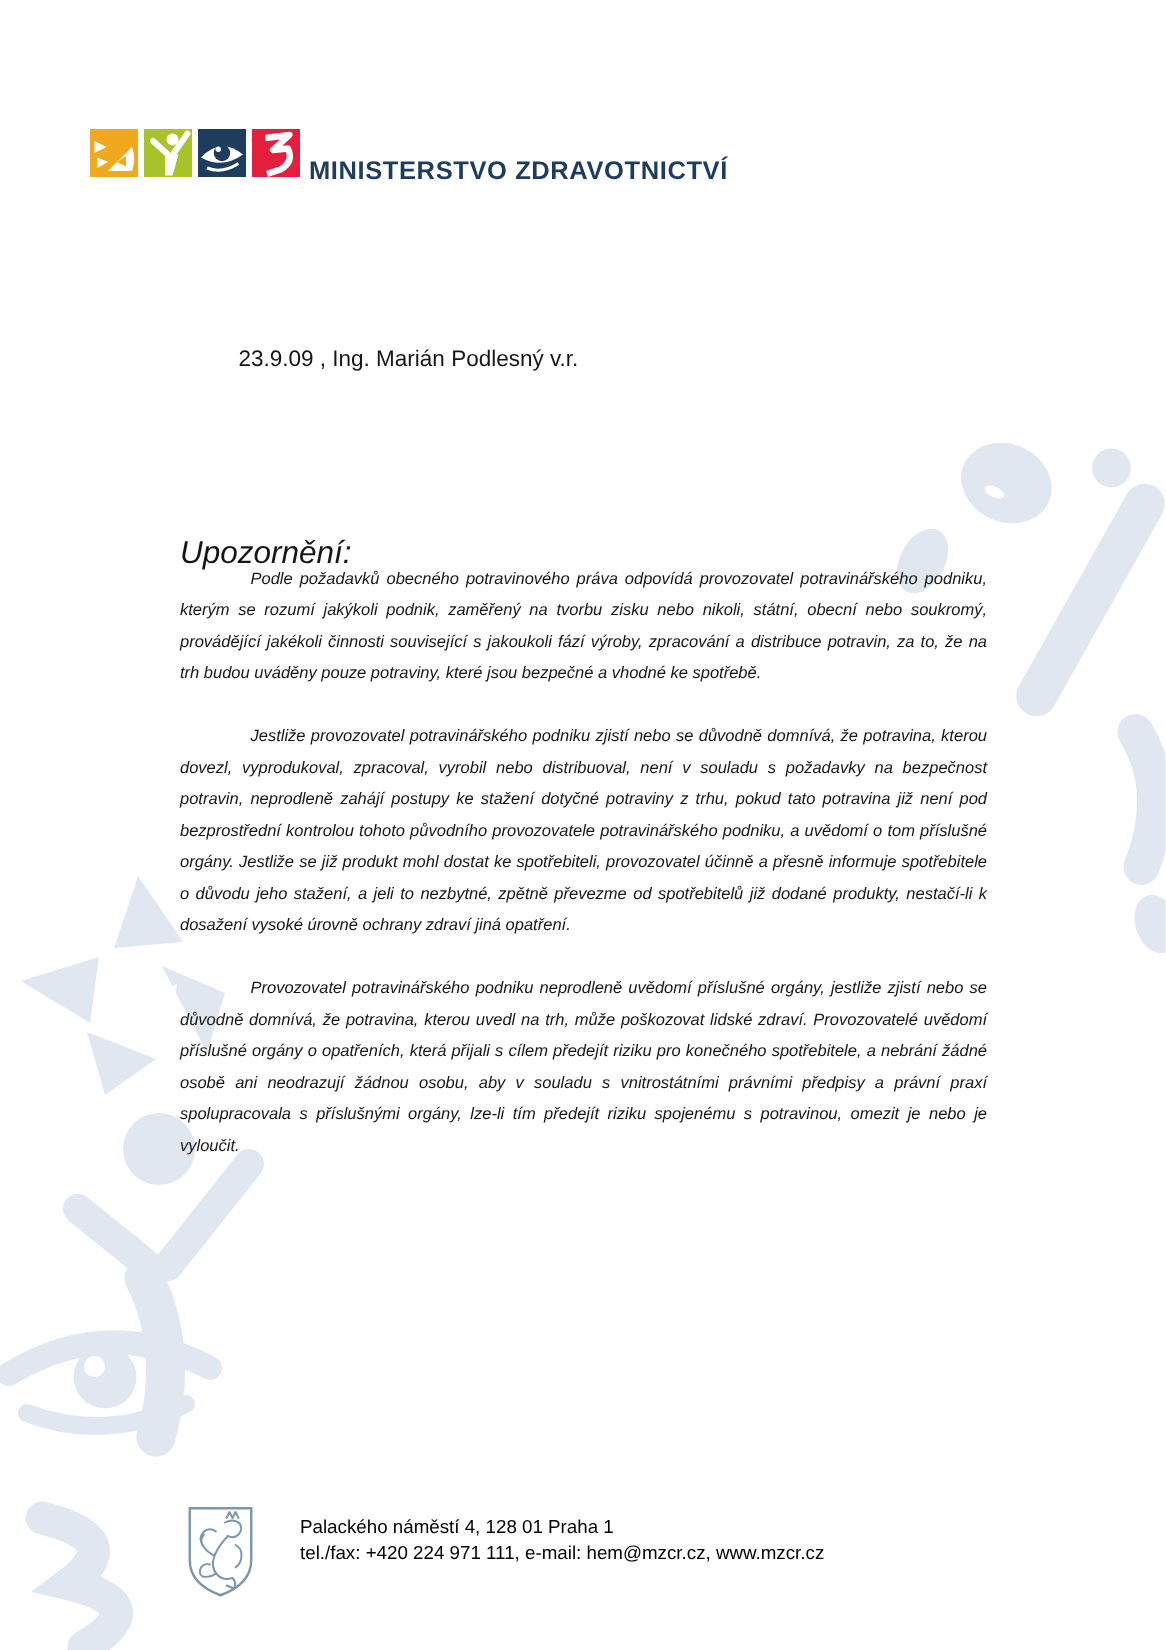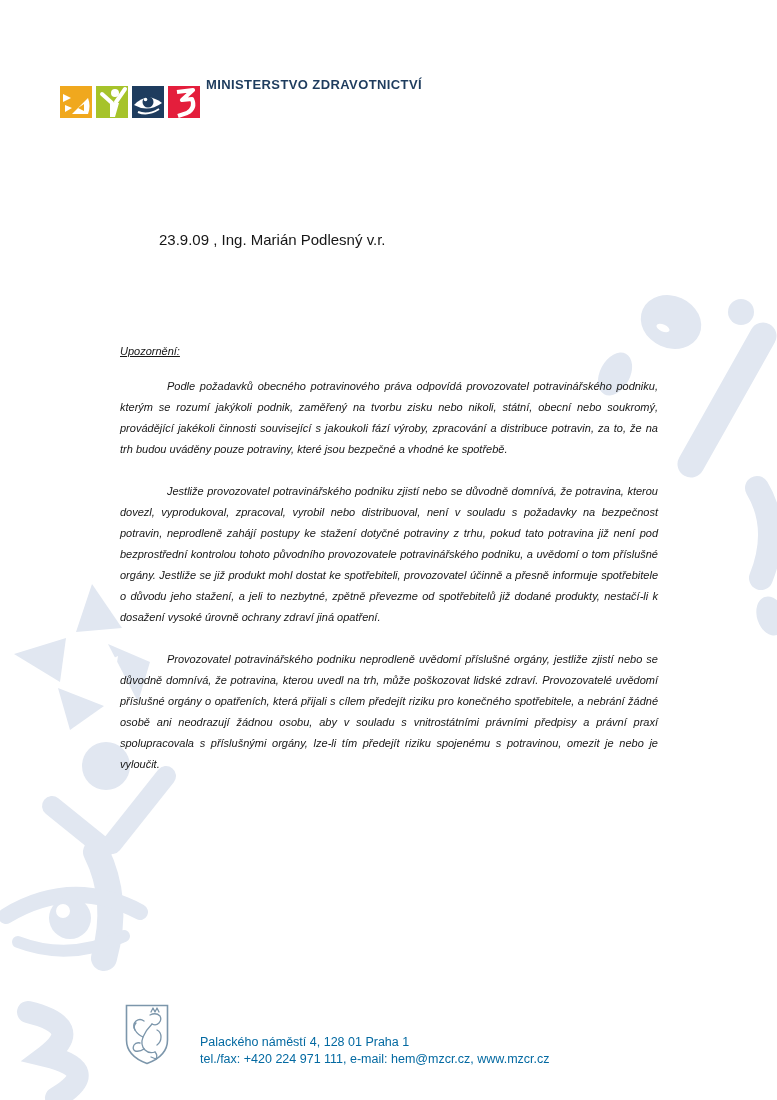--- a/index.html
+++ b/index.html
@@ -8,29 +8,29 @@
     background:#ffffff;font-family:"Liberation Sans",sans-serif;color:#1a1a1a;
   }
   
   .wm{position:absolute;pointer-events:none;}
   .wm-right{right:0;top:276px;}
   .wm-left{left:0;top:570px;}
   
   .logo-row{position:absolute;left:60px;top:86px;display:flex;gap:4px;}
   .logo-tile{width:32px;height:32px;display:block;}
   .ministry-text{
-    position:absolute;left:206px;top:76px;
-    font-size:13px;font-weight:bold;letter-spacing:.4px;line-height:17px;
+    position:absolute;left:206px;top:105px;
+    font-size:17px;font-weight:bold;letter-spacing:.4px;line-height:17px;
   }
   
   .date-line{position:absolute;left:143px;top:231px;font-size:15px;color:#161616;margin-left:16px;}
   
   .notice-heading{
-    position:absolute;left:120px;top:345px;
-    font-size:11px;font-style:italic;text-decoration:underline;color:#161616;
+    position:absolute;left:120px;top:357px;
+    font-size:21px;font-style:italic;color:#161616;
   }
   
   .letter-body{
     position:absolute;left:120px;top:376px;width:538px;
     font-style:italic;font-size:11px;line-height:21px;
     text-align:justify;color:#161616;
   }
   .letter-body p{margin:0 0 21px 0;text-indent:47px;}
   
   .footer-arms{position:absolute;left:124px;top:1003px;}
@@ -123,16 +123,16 @@
     <path d="M26 12 q6 -3 10 1 q2 4 -1 7 q-3 3 -7 1"></path>
     <path d="M28 21 q-6 6 -9 13 q-3 8 2 13 q4 4 10 2"></path>
     <path d="M19 34 q-5 -2 -8 -7 q-3 -5 1 -9 q4 -3 8 0"></path>
     <path d="M12 20 q-3 3 -1 7"></path>
     <path d="M20 46 q-4 3 -9 2 q-3 -2 -1 -6 q2 -3 6 -2"></path>
     <path d="M31 49 q3 3 1 7 l-5 -2"></path>
     <path d="M33 27 q4 2 4 7 q0 5 -4 8"></path>
   </g>
 </svg>
 
-<div class="footer-text" id="footer-text" style="color: #0369a1; margin-top: 24px;">
+<div class="footer-text" id="footer-text" style="color: #000000;">
   <div>Palackého náměstí 4, 128 01 Praha 1</div>
   <div>tel./fax: +420 224 971 111, e-mail: hem@mzcr.cz, www.mzcr.cz</div>
 </div>
 
 </body></html>

